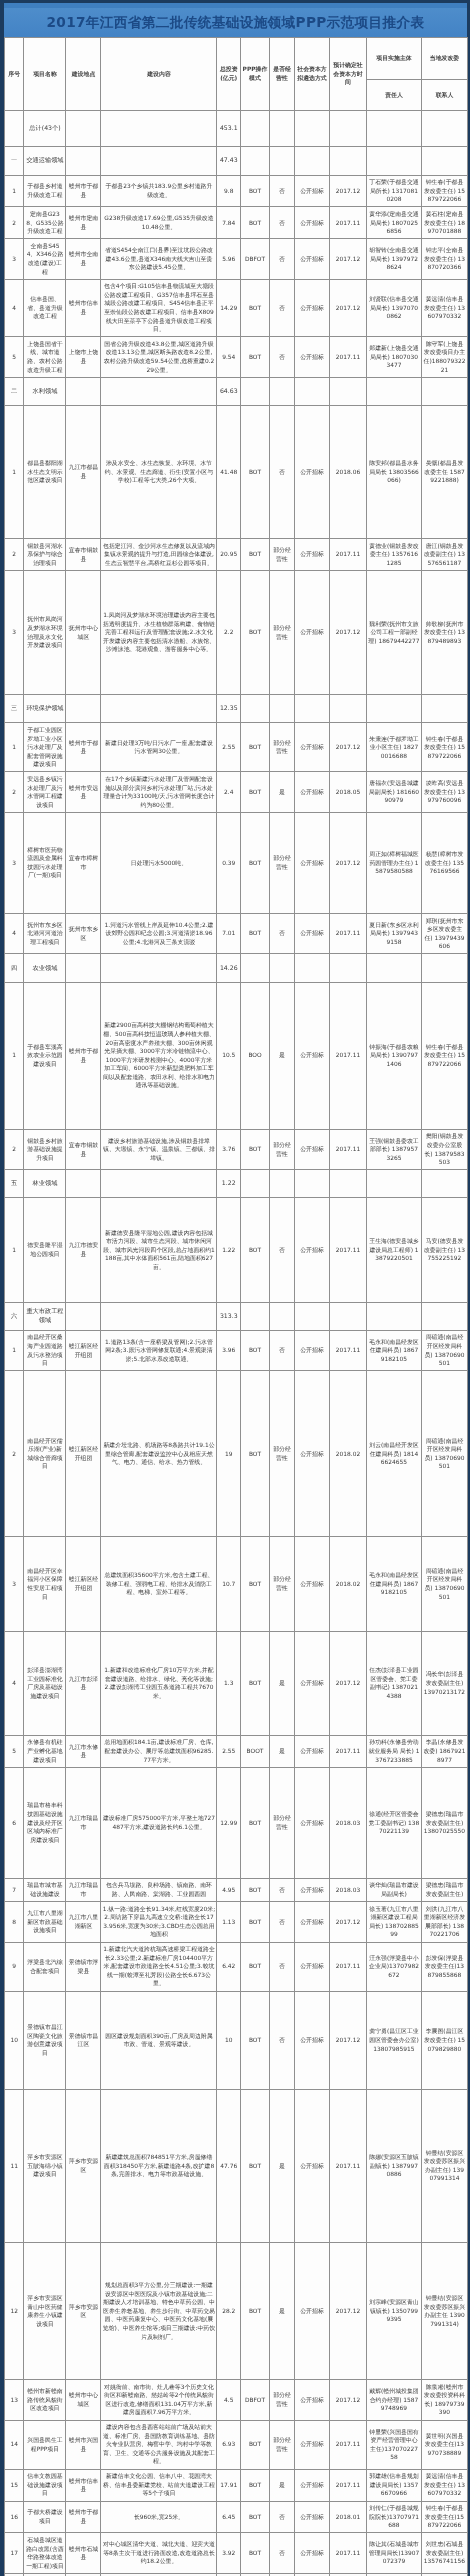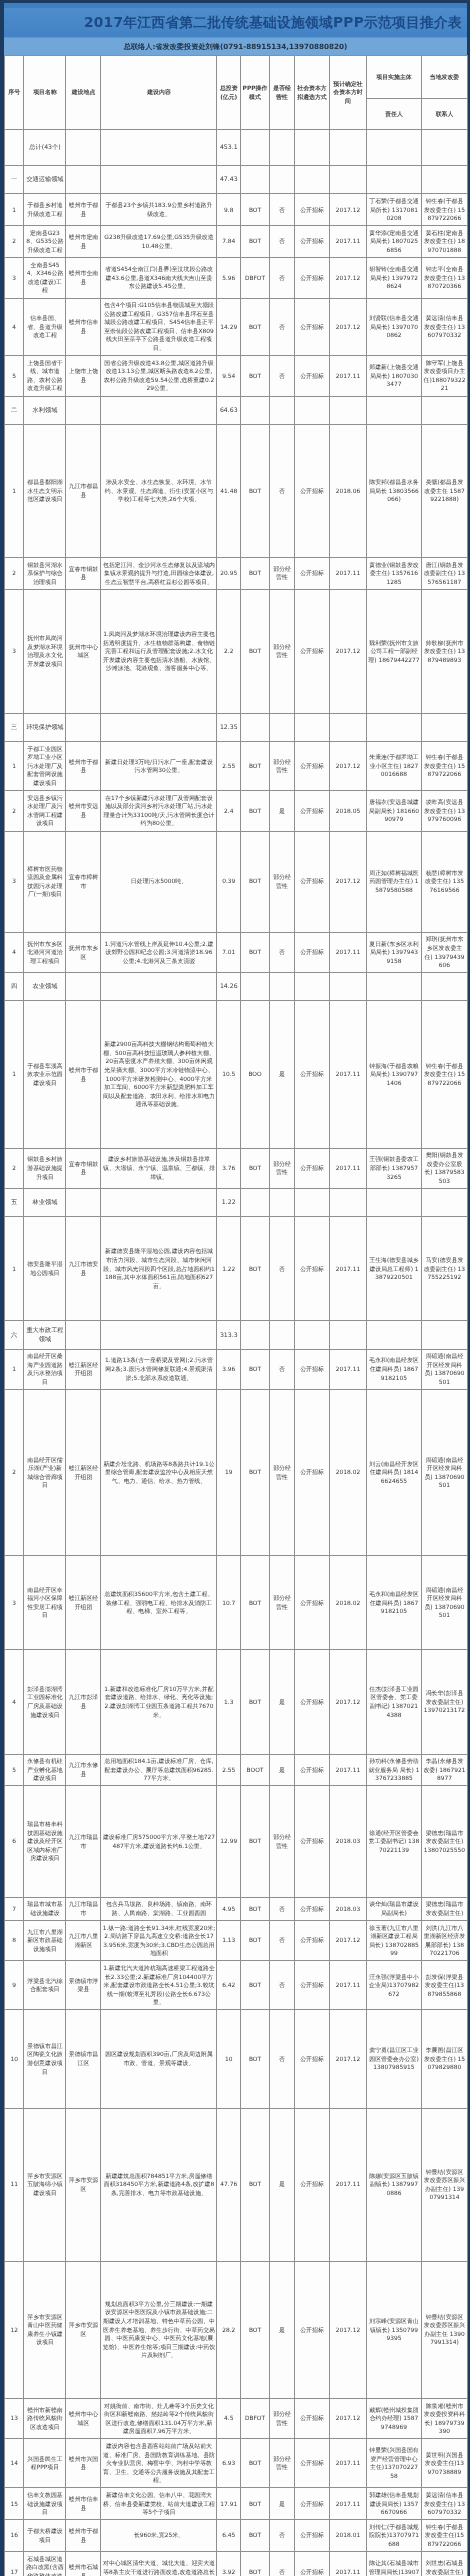--- a/index.html
+++ b/index.html
@@ -1,20 +1,20 @@
 <!DOCTYPE html>
 <html style="font-size:10.5px"><head>
 <meta charset="utf-8">
 <style>
   html,body{margin:0;padding:0;background:#2a4a72;}
   body{width:471px;font-family:"DejaVu Sans","Liberation Sans",sans-serif;}
   .frame{width:471px;box-sizing:border-box;background:#1c3b5e;padding:3.3px 3.9px 3.9px 3.9px;}
   .inner{background:#4a89c8;}
   .top-strip{height:5.2px;background:#3f7fc0;}
-  .title-band{background:linear-gradient(#4e8dcb,#4383c5);padding:6.5px 5.2px 5.9px 5.2px;text-align:right;}
+  .title-band{background:linear-gradient(#4e8dcb,#4383c5);padding:6.5px 5.2px 5.9px 5.2px;text-align:center;}
   .title-band h1{margin:0;font-size:13.7px;line-height:1.15;font-weight:bold;color:#1c4a86;letter-spacing:0.3px;}
   .subtitle-band{background:#71a7d8;border-top:1.3px solid #5b97d0;padding:3.9px 2.6px;text-align:center;
     font-size:7.2px;color:#243447;font-weight:bold;}
   table{border-collapse:collapse;table-layout:fixed;width:463px;background:#fdfdfd;}
   col.c-seq{width:19.6px}col.c-name{width:42px}col.c-loc{width:35px}col.c-content{width:116px}
   col.c-inv{width:23.5px}col.c-model{width:29px}col.c-oper{width:25px}col.c-sel{width:35px}
   col.c-time{width:37px}col.c-resp{width:55px}col.c-contact{width:46px}
   th,td{border:0.7px solid #8f8f8f;color:#3a3a3a;font-size:5.9px;line-height:1.45;
     text-align:center;vertical-align:middle;padding:2.6px 1.3px;word-break:break-all;}
   thead th{font-weight:bold;color:#444;background:#fdfdfd;padding:3.9px 1.3px;}
@@ -40,21 +40,20 @@
 </style>
 </head>
 <body>
 
 <div class="frame">
   <div class="inner">
     <div class="top-strip"></div>
     <div class="title-band">
       <h1>2017年江西省第二批传统基础设施领域PPP示范项目推介表</h1>
     </div>
-    <div class="subtitle-band">总联络人:省发改委投资处刘锋(0791-88915134,13970880820)</div>
 
     <table>
       <colgroup>
         <col class="c-seq">
           <col class="c-name">
           <col class="c-loc">
           <col class="c-content">
         <col class="c-inv">
           <col class="c-model">
           <col class="c-oper">

